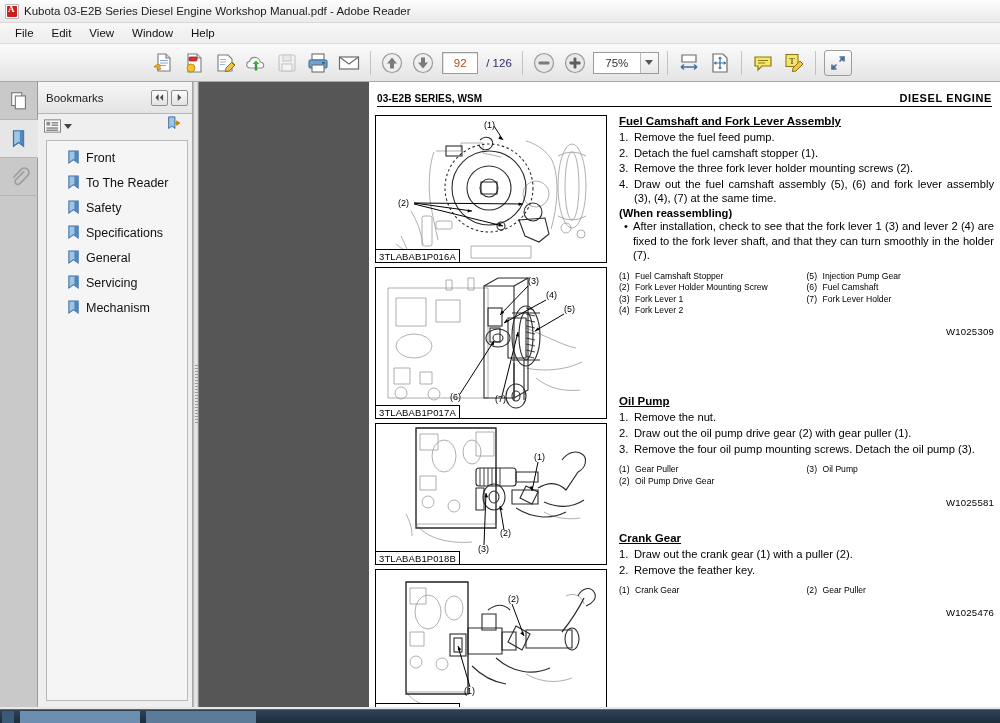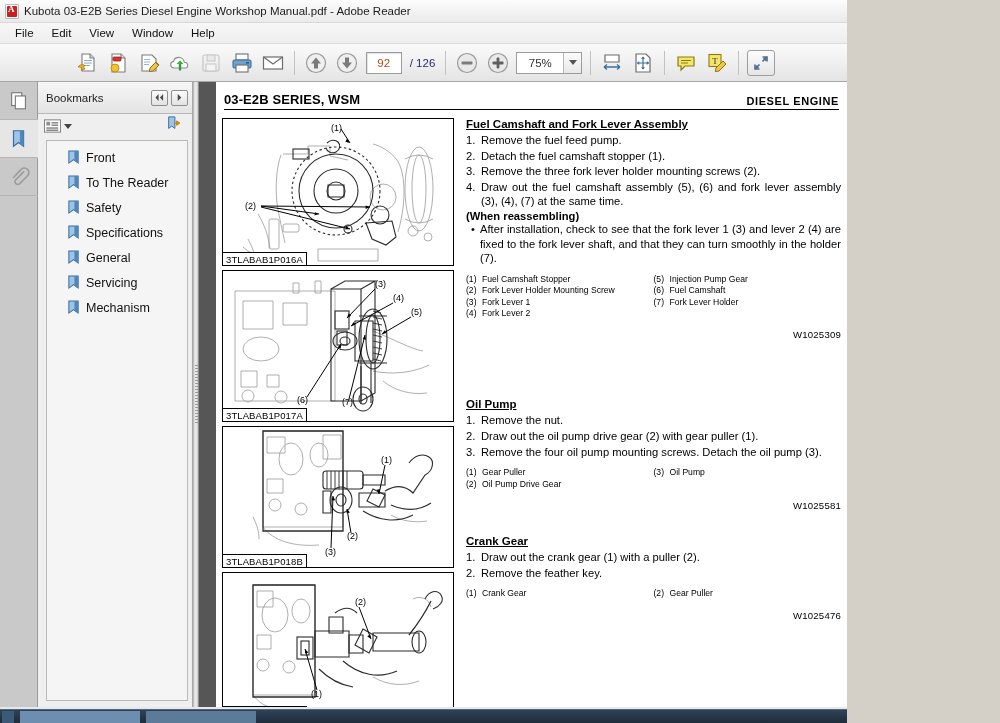--- a/index.html
+++ b/index.html
@@ -4,21 +4,21 @@
 <style>
   * { box-sizing: border-box; }
   html, body {
     margin: 0; padding: 0;
     width: 1000px; height: 723px;
     overflow: hidden;
     font-family: "Liberation Sans", sans-serif;
     background: #d4d0c8;
   }
   #app {
-    width: 847px; height: 723px;
+    width: 1000px; height: 723px;
     position: relative;
     display: flex; flex-direction: column;
     background: #0ea5e9;
   }
 
   
   .titlebar {
     height: 23px;
     background: linear-gradient(to bottom, #fdfdfd 0%, #f3f3f3 50%, #eaeaea 100%);
     border-bottom: 1px solid #d8d8d8;
@@ -239,21 +239,21 @@
     position: relative;
     padding: 10px 0 0 0;
   }
   
   .page-hdr {
     display: flex; justify-content: space-between; align-items: flex-end;
     margin: 0 8px 8px 8px;
     padding-bottom: 2px;
     border-bottom: 1.5px solid #000;
   }
-  .hdr-left { font-size: 13px; font-weight: bold; color: #000; letter-spacing: .1px; }
+  .hdr-left { font-size: 10px; font-weight: bold; color: #000; letter-spacing: .1px; }
   .hdr-right { font-size: 11px; font-weight: bold; color: #000; letter-spacing: .6px; }
 
   .page-cols { display: flex; padding: 0 6px; }
   .col-fig { width: 232px; flex: 0 0 232px; }
   .col-txt { flex: 1 1 auto; padding-left: 12px; }
 
   .fig {
     border: 1px solid #000;
     background: #fff;
     margin-bottom: 4px;

